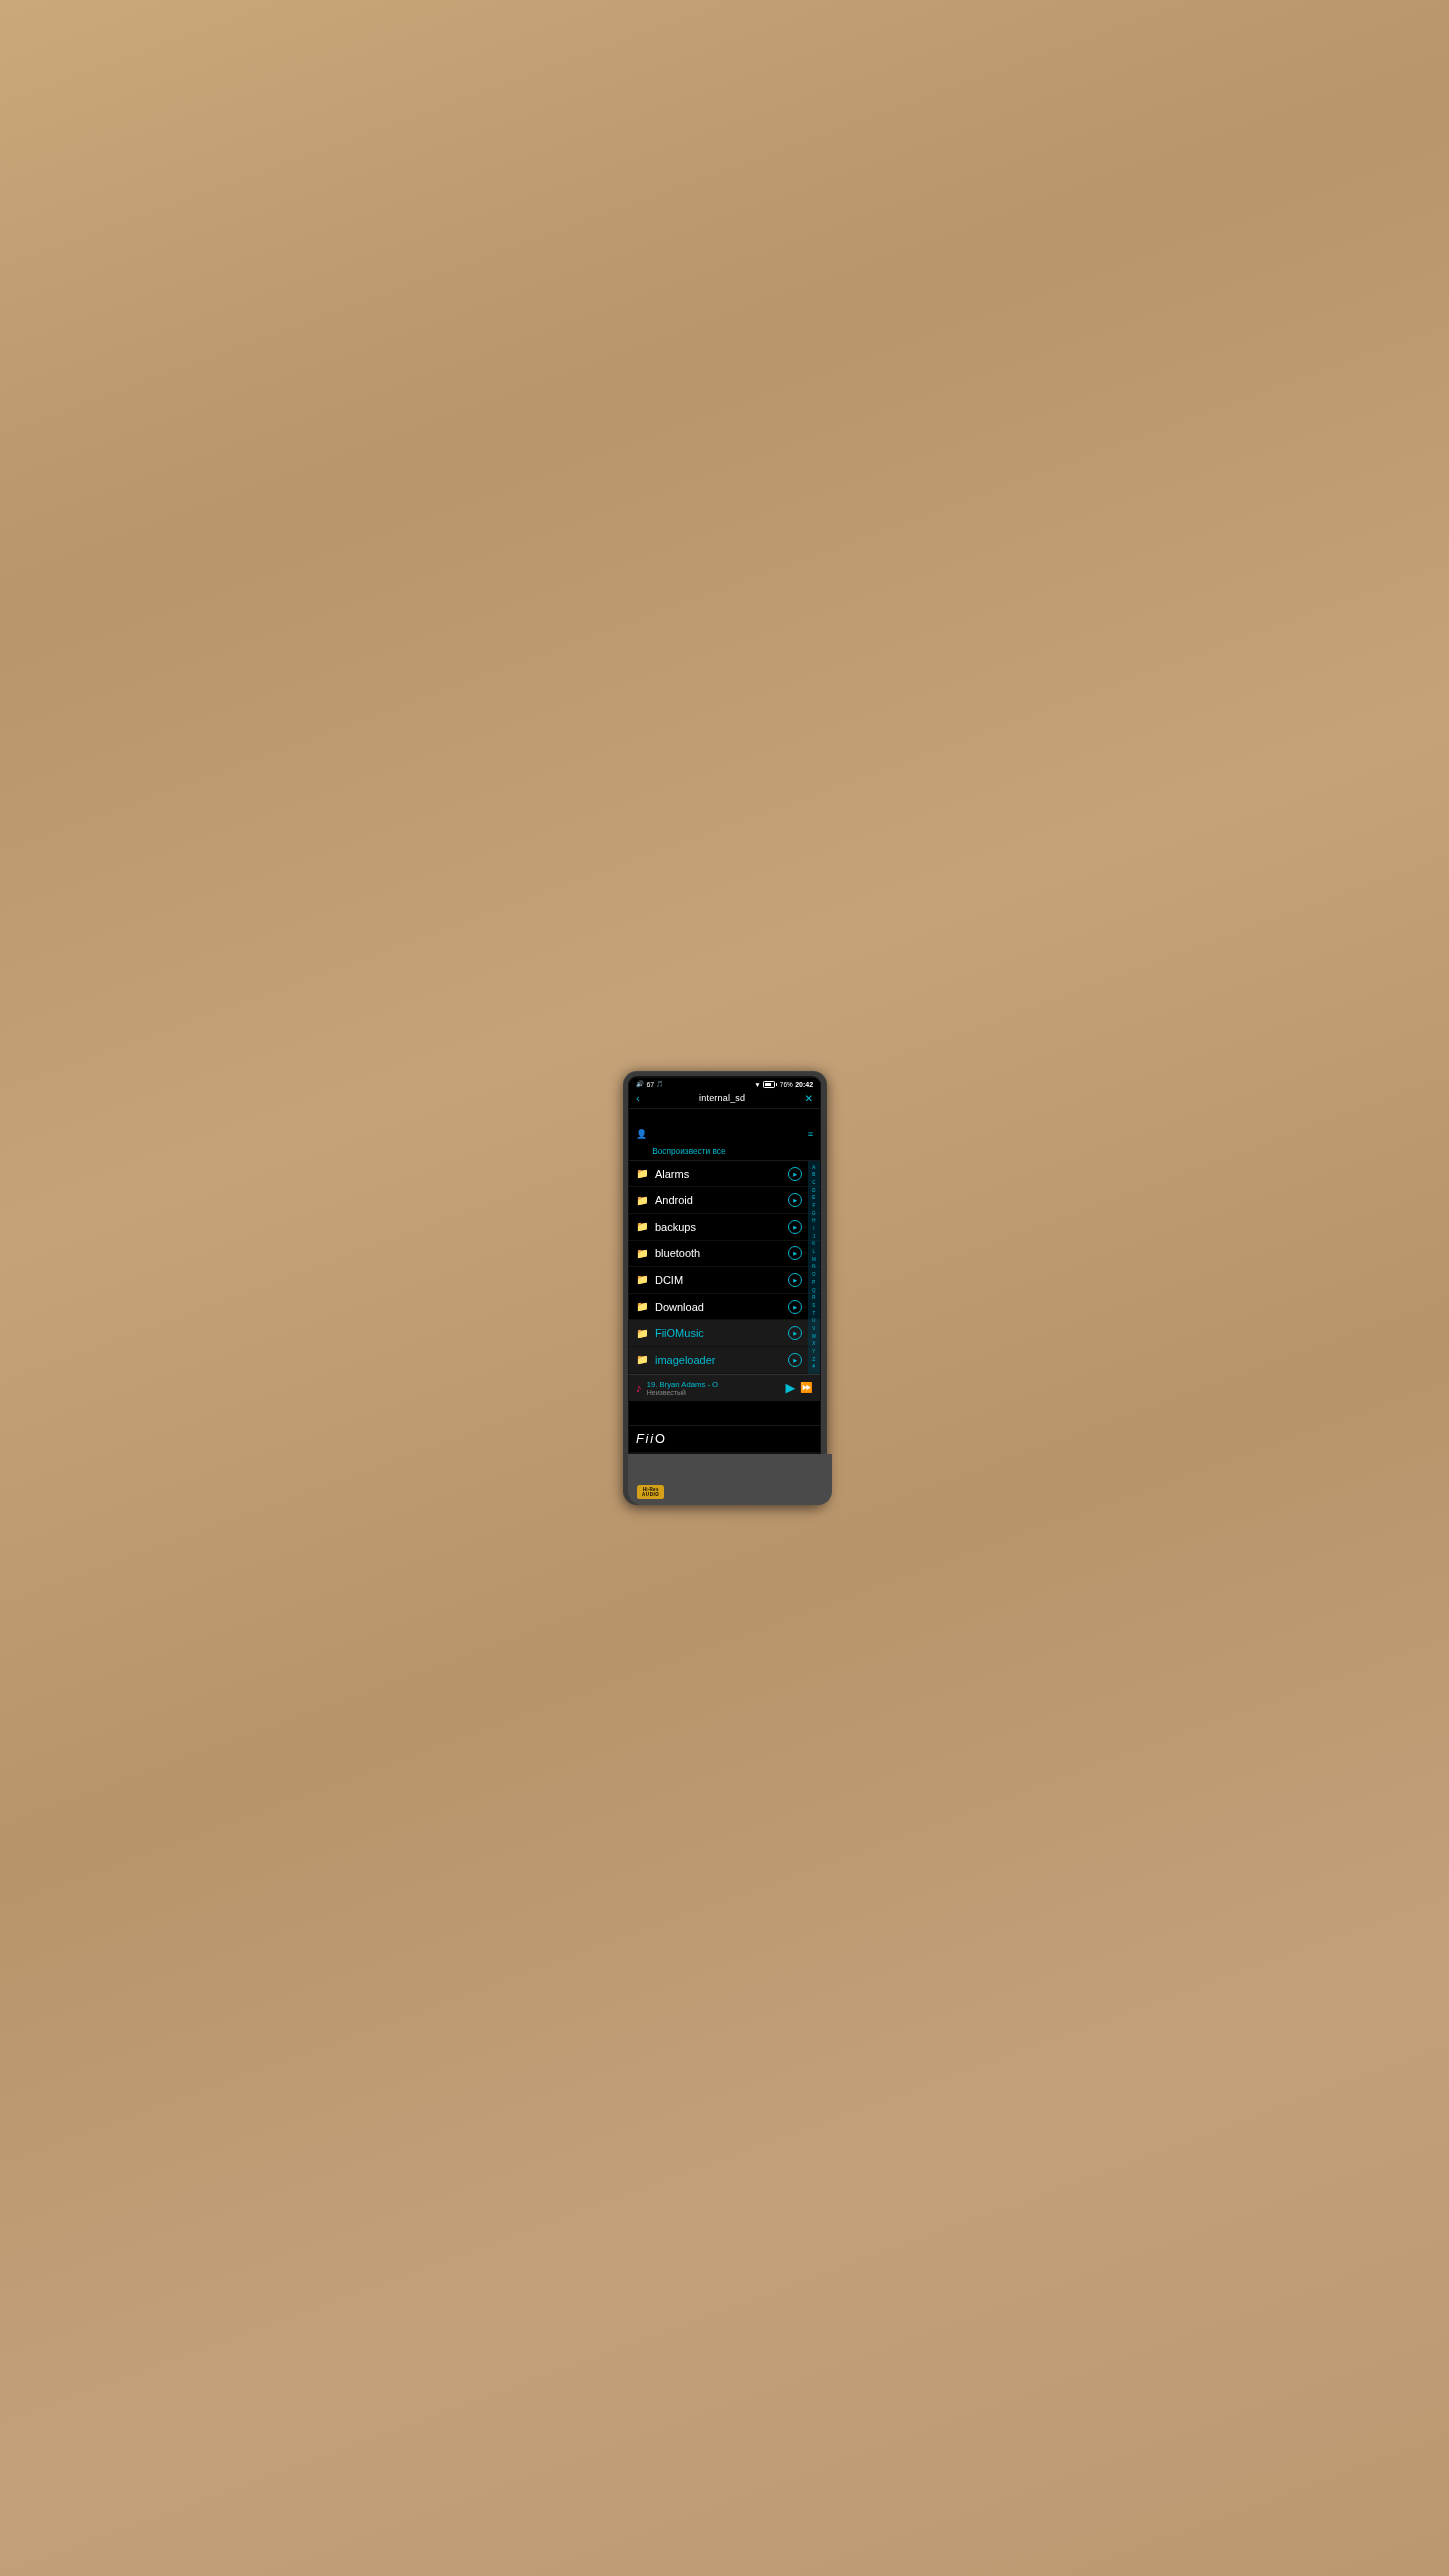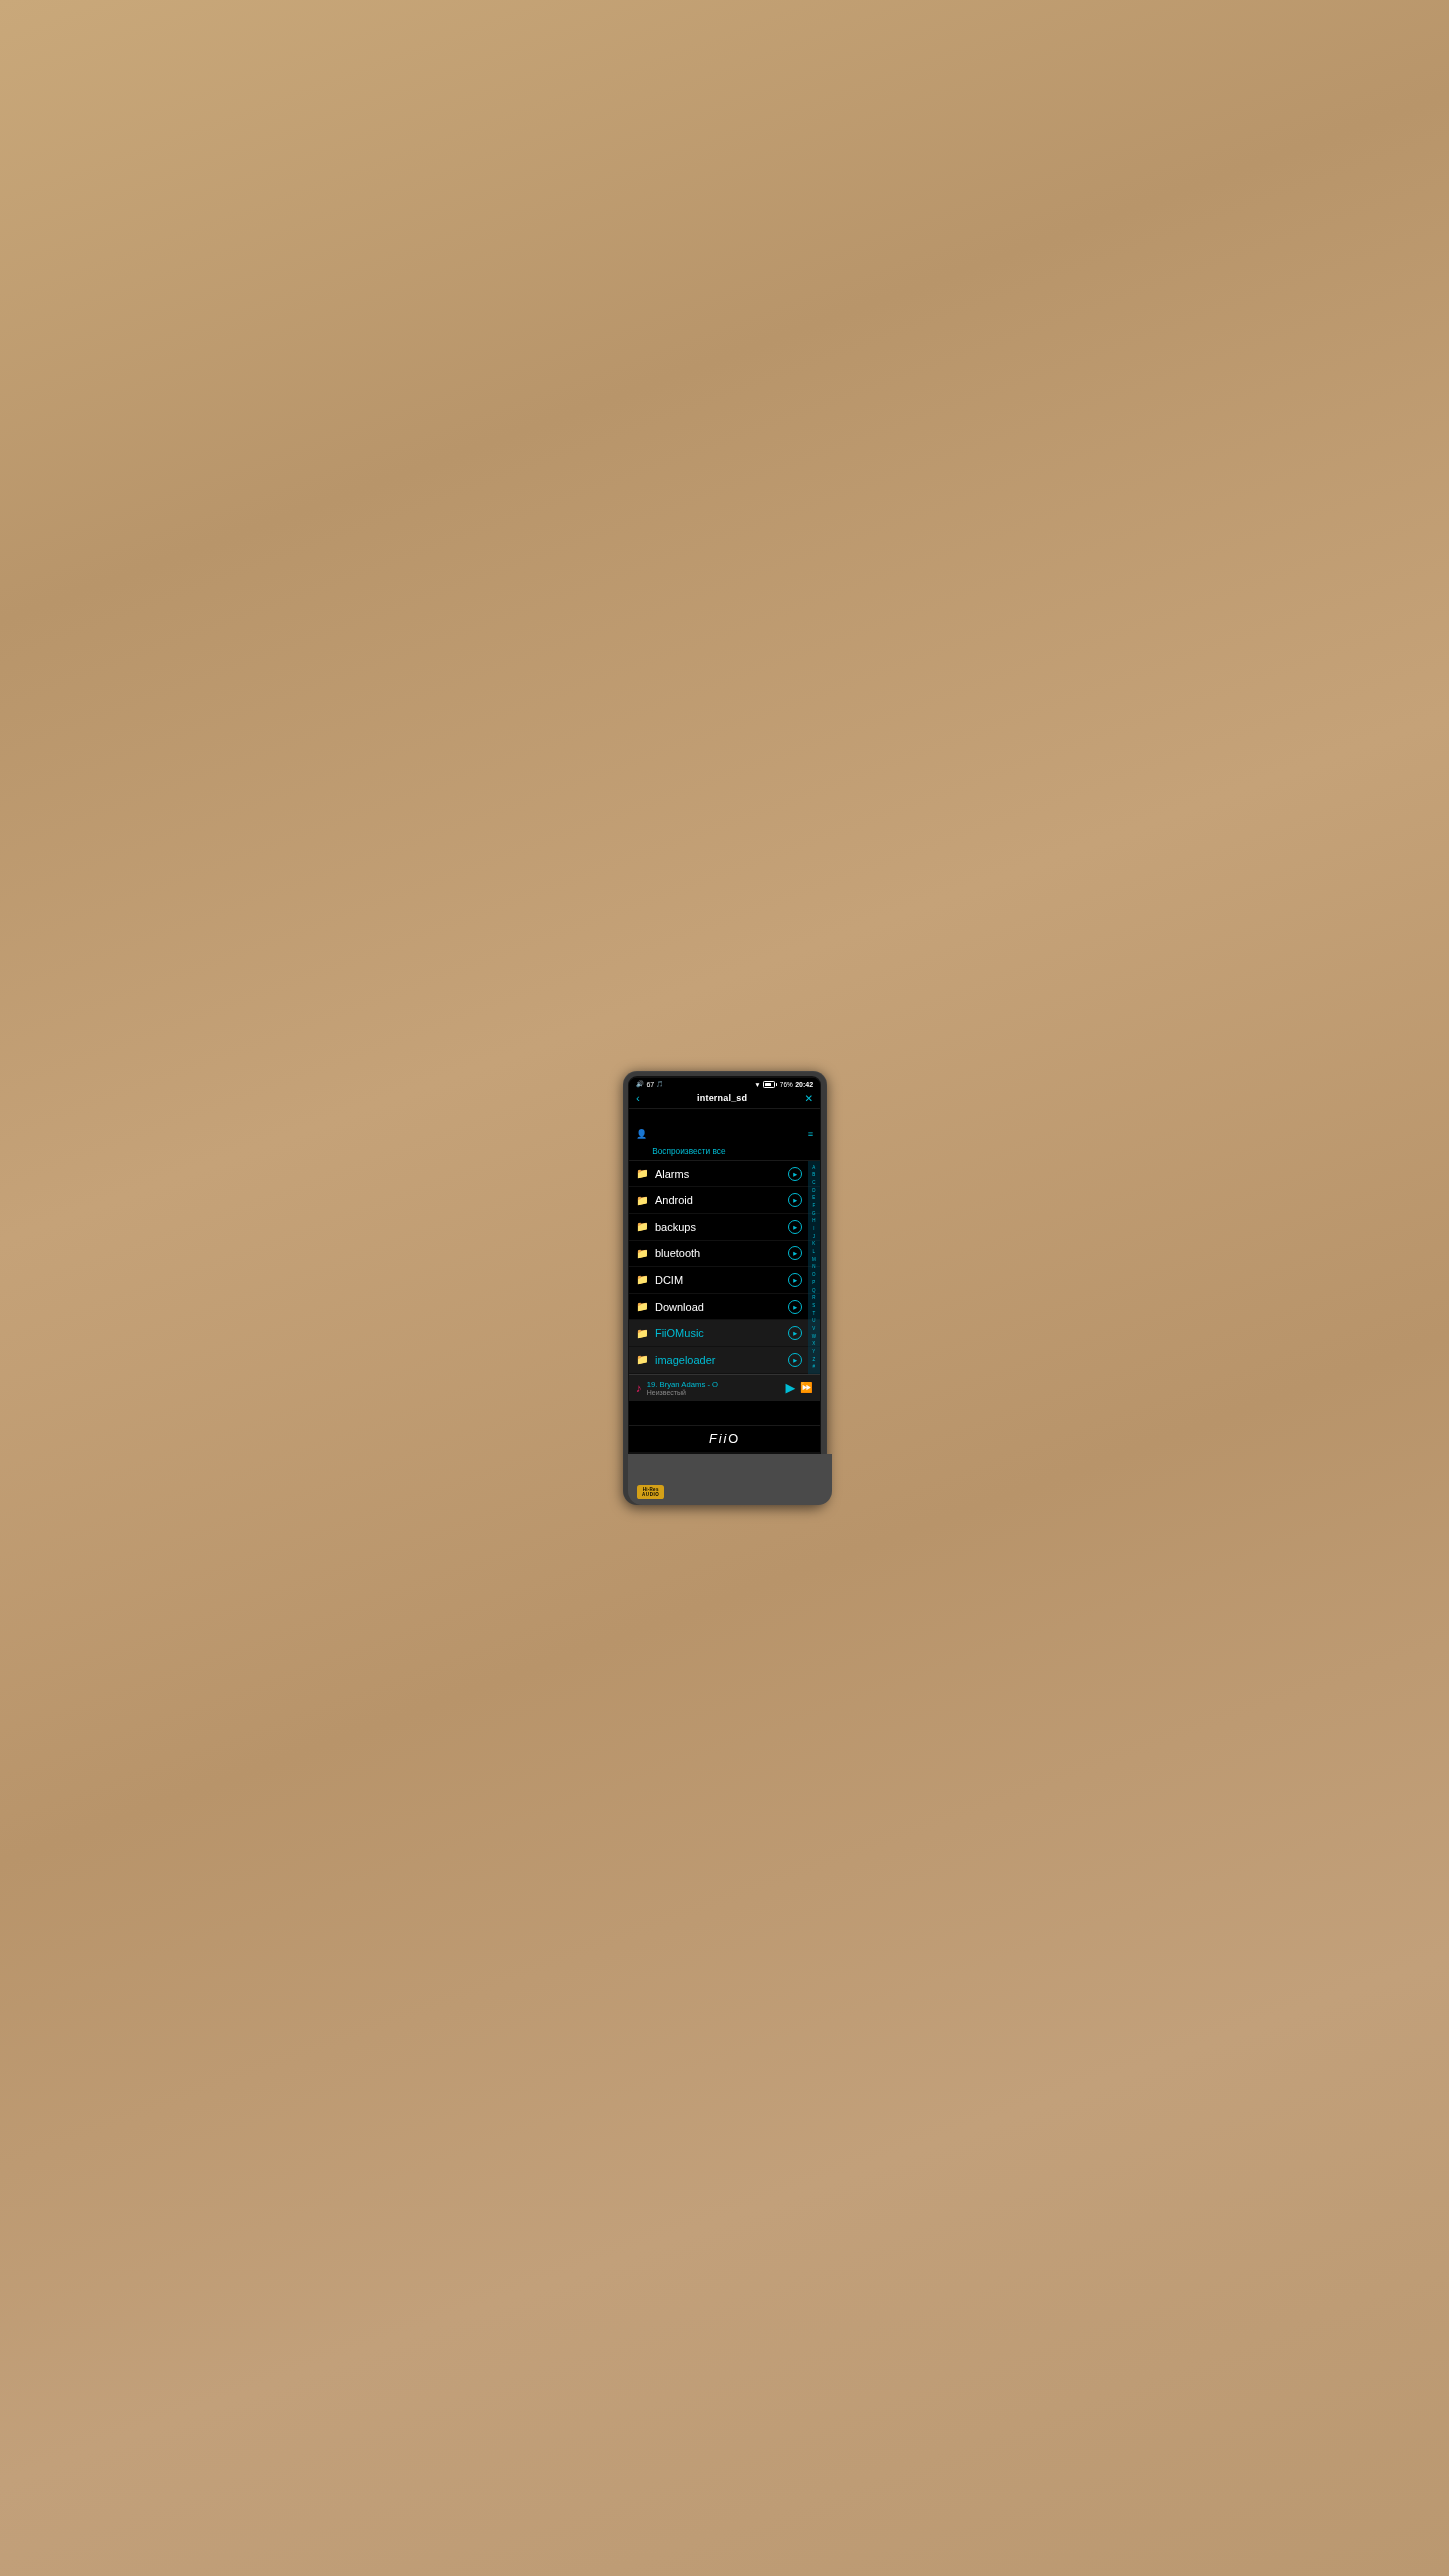--- a/index.html
+++ b/index.html
@@ -143,21 +143,21 @@
 
     .back-btn {
       color: #00bcd4;
       font-size: 11.5px;
       cursor: pointer;
     }
 
     .header-title {
       color: #fff;
       font-size: 9px;
-      font-weight: 700;
+      font-weight: 400;
       letter-spacing: 0.2px;
     }
 
     .close-btn {
       color: #00bcd4;
       font-size: 10.2px;
       cursor: pointer;
     }
 
     
@@ -312,21 +312,20 @@
       color: #00bcd4;
       font-size: 10.2px;
       cursor: pointer;
     }
 
     
     .brand-bar {
       background: #000;
       padding: 5.1px 6.4px 6.4px 6.4px;
       display: flex;
-      justify-content: center;
       align-items: center;
       border-top: 0.6px solid #1a1a1a;
       margin-top: 24px;
     }
 
     .fiio-logo {
       color: #fff;
       font-size: 12.8px;
       font-weight: 300;
       letter-spacing: 1.9px;

